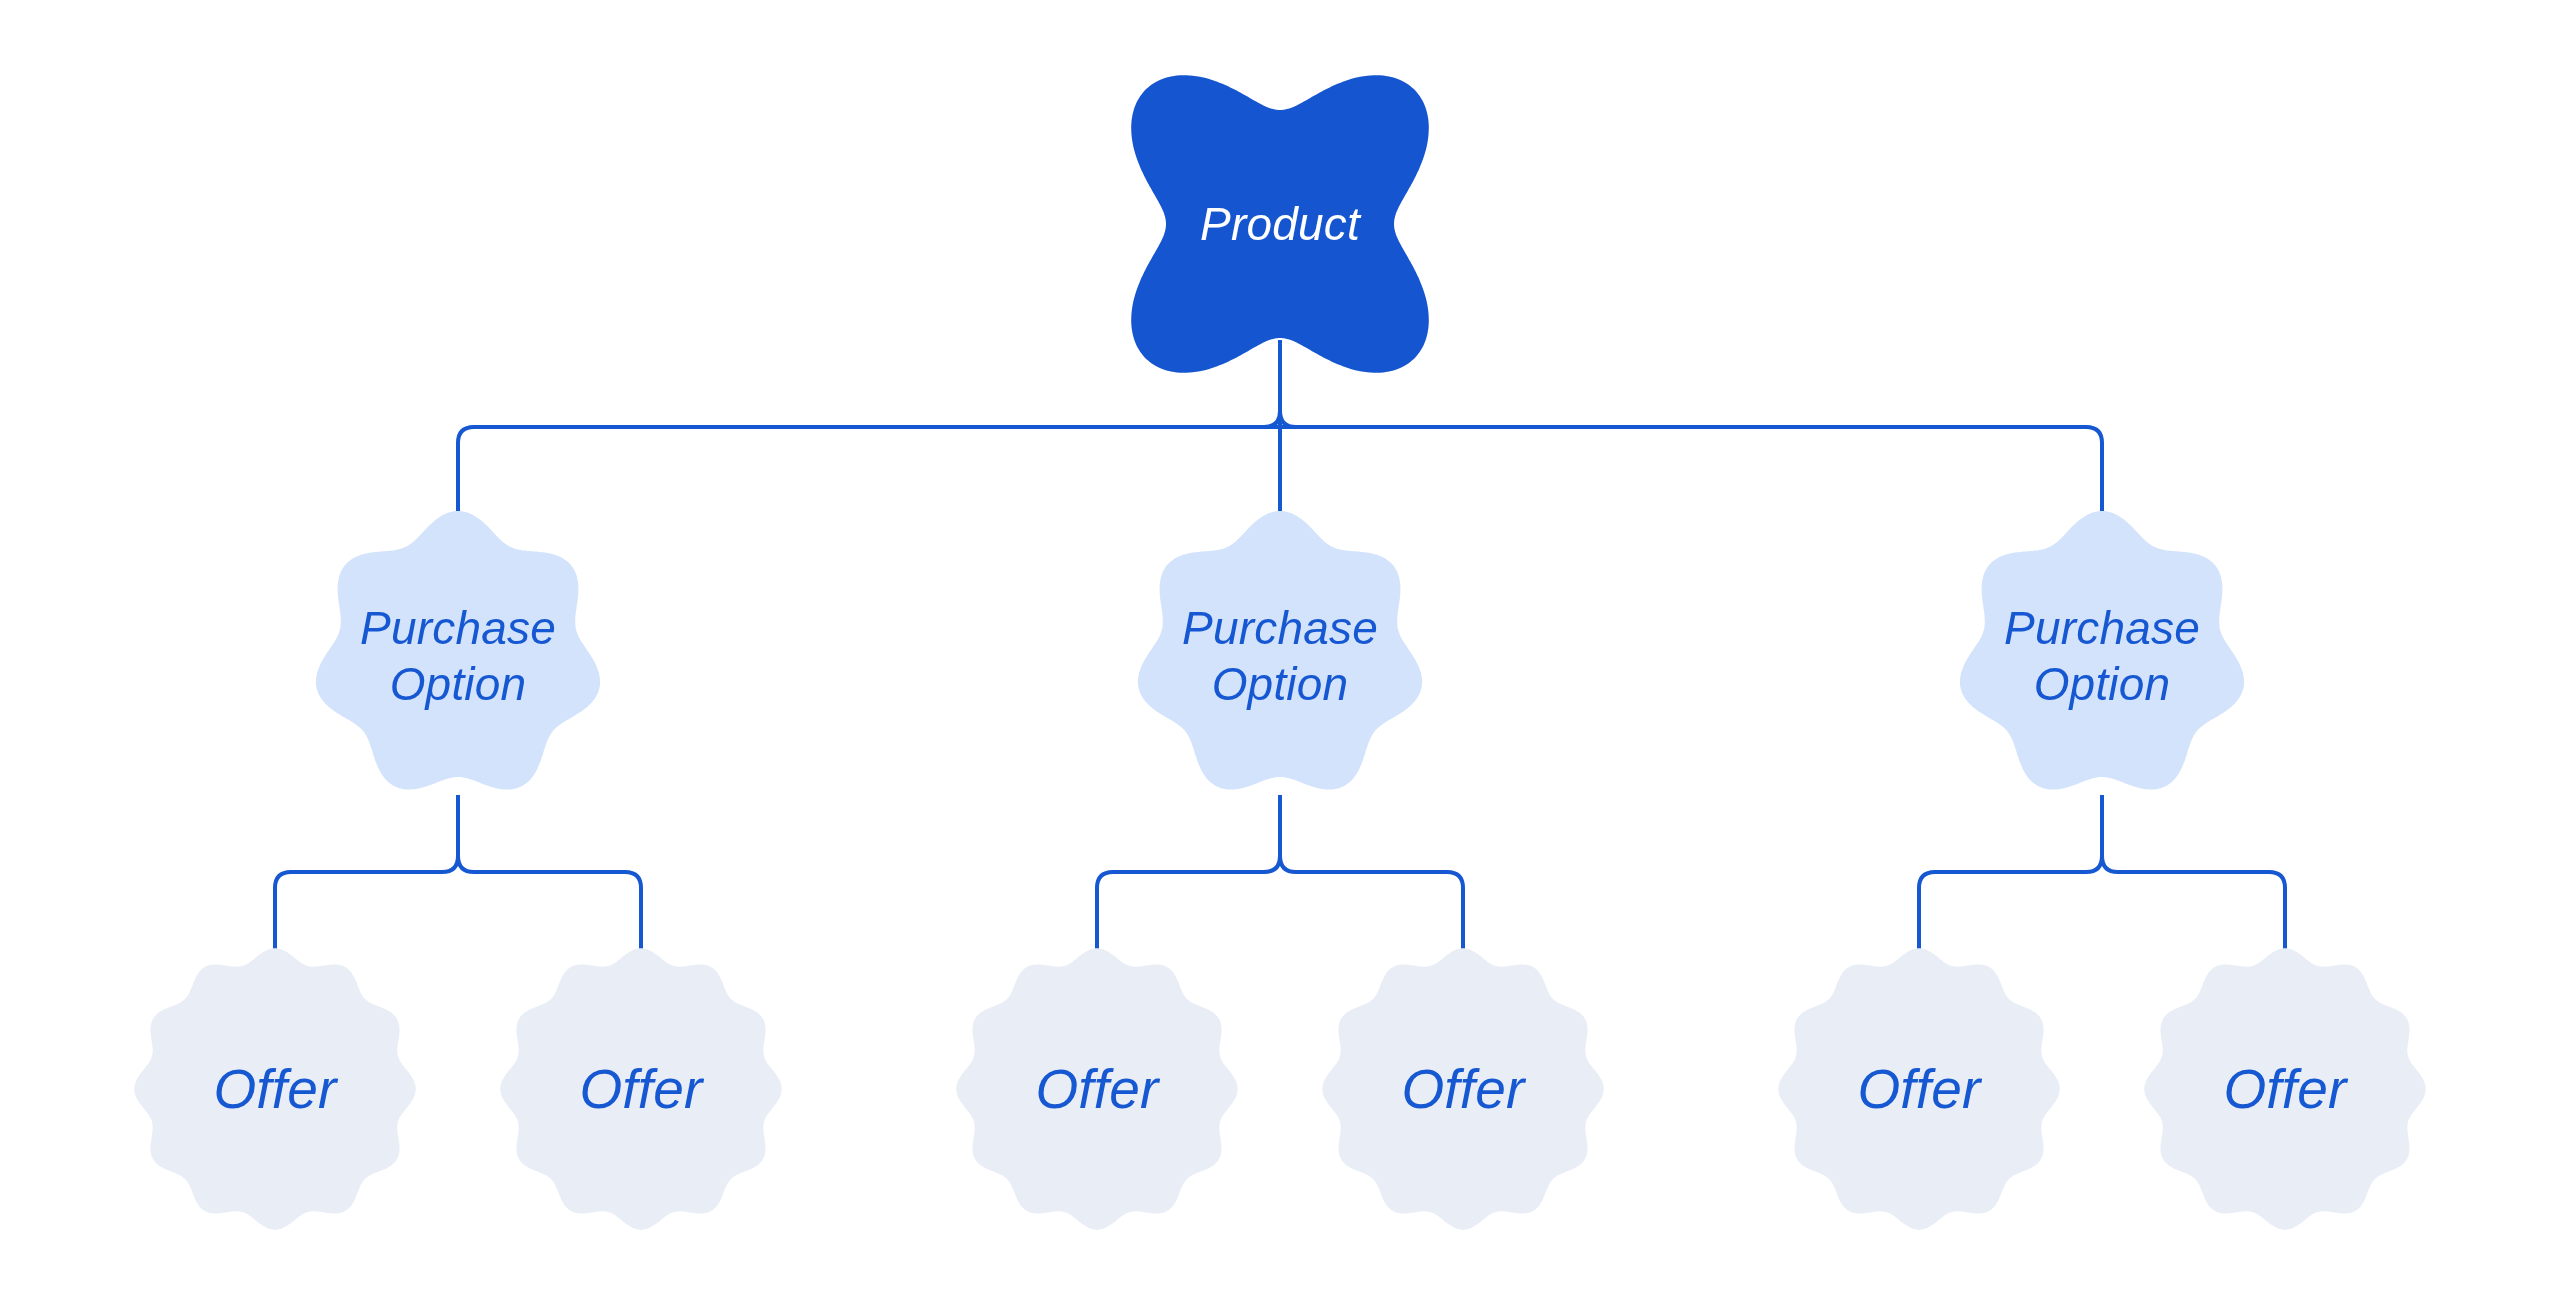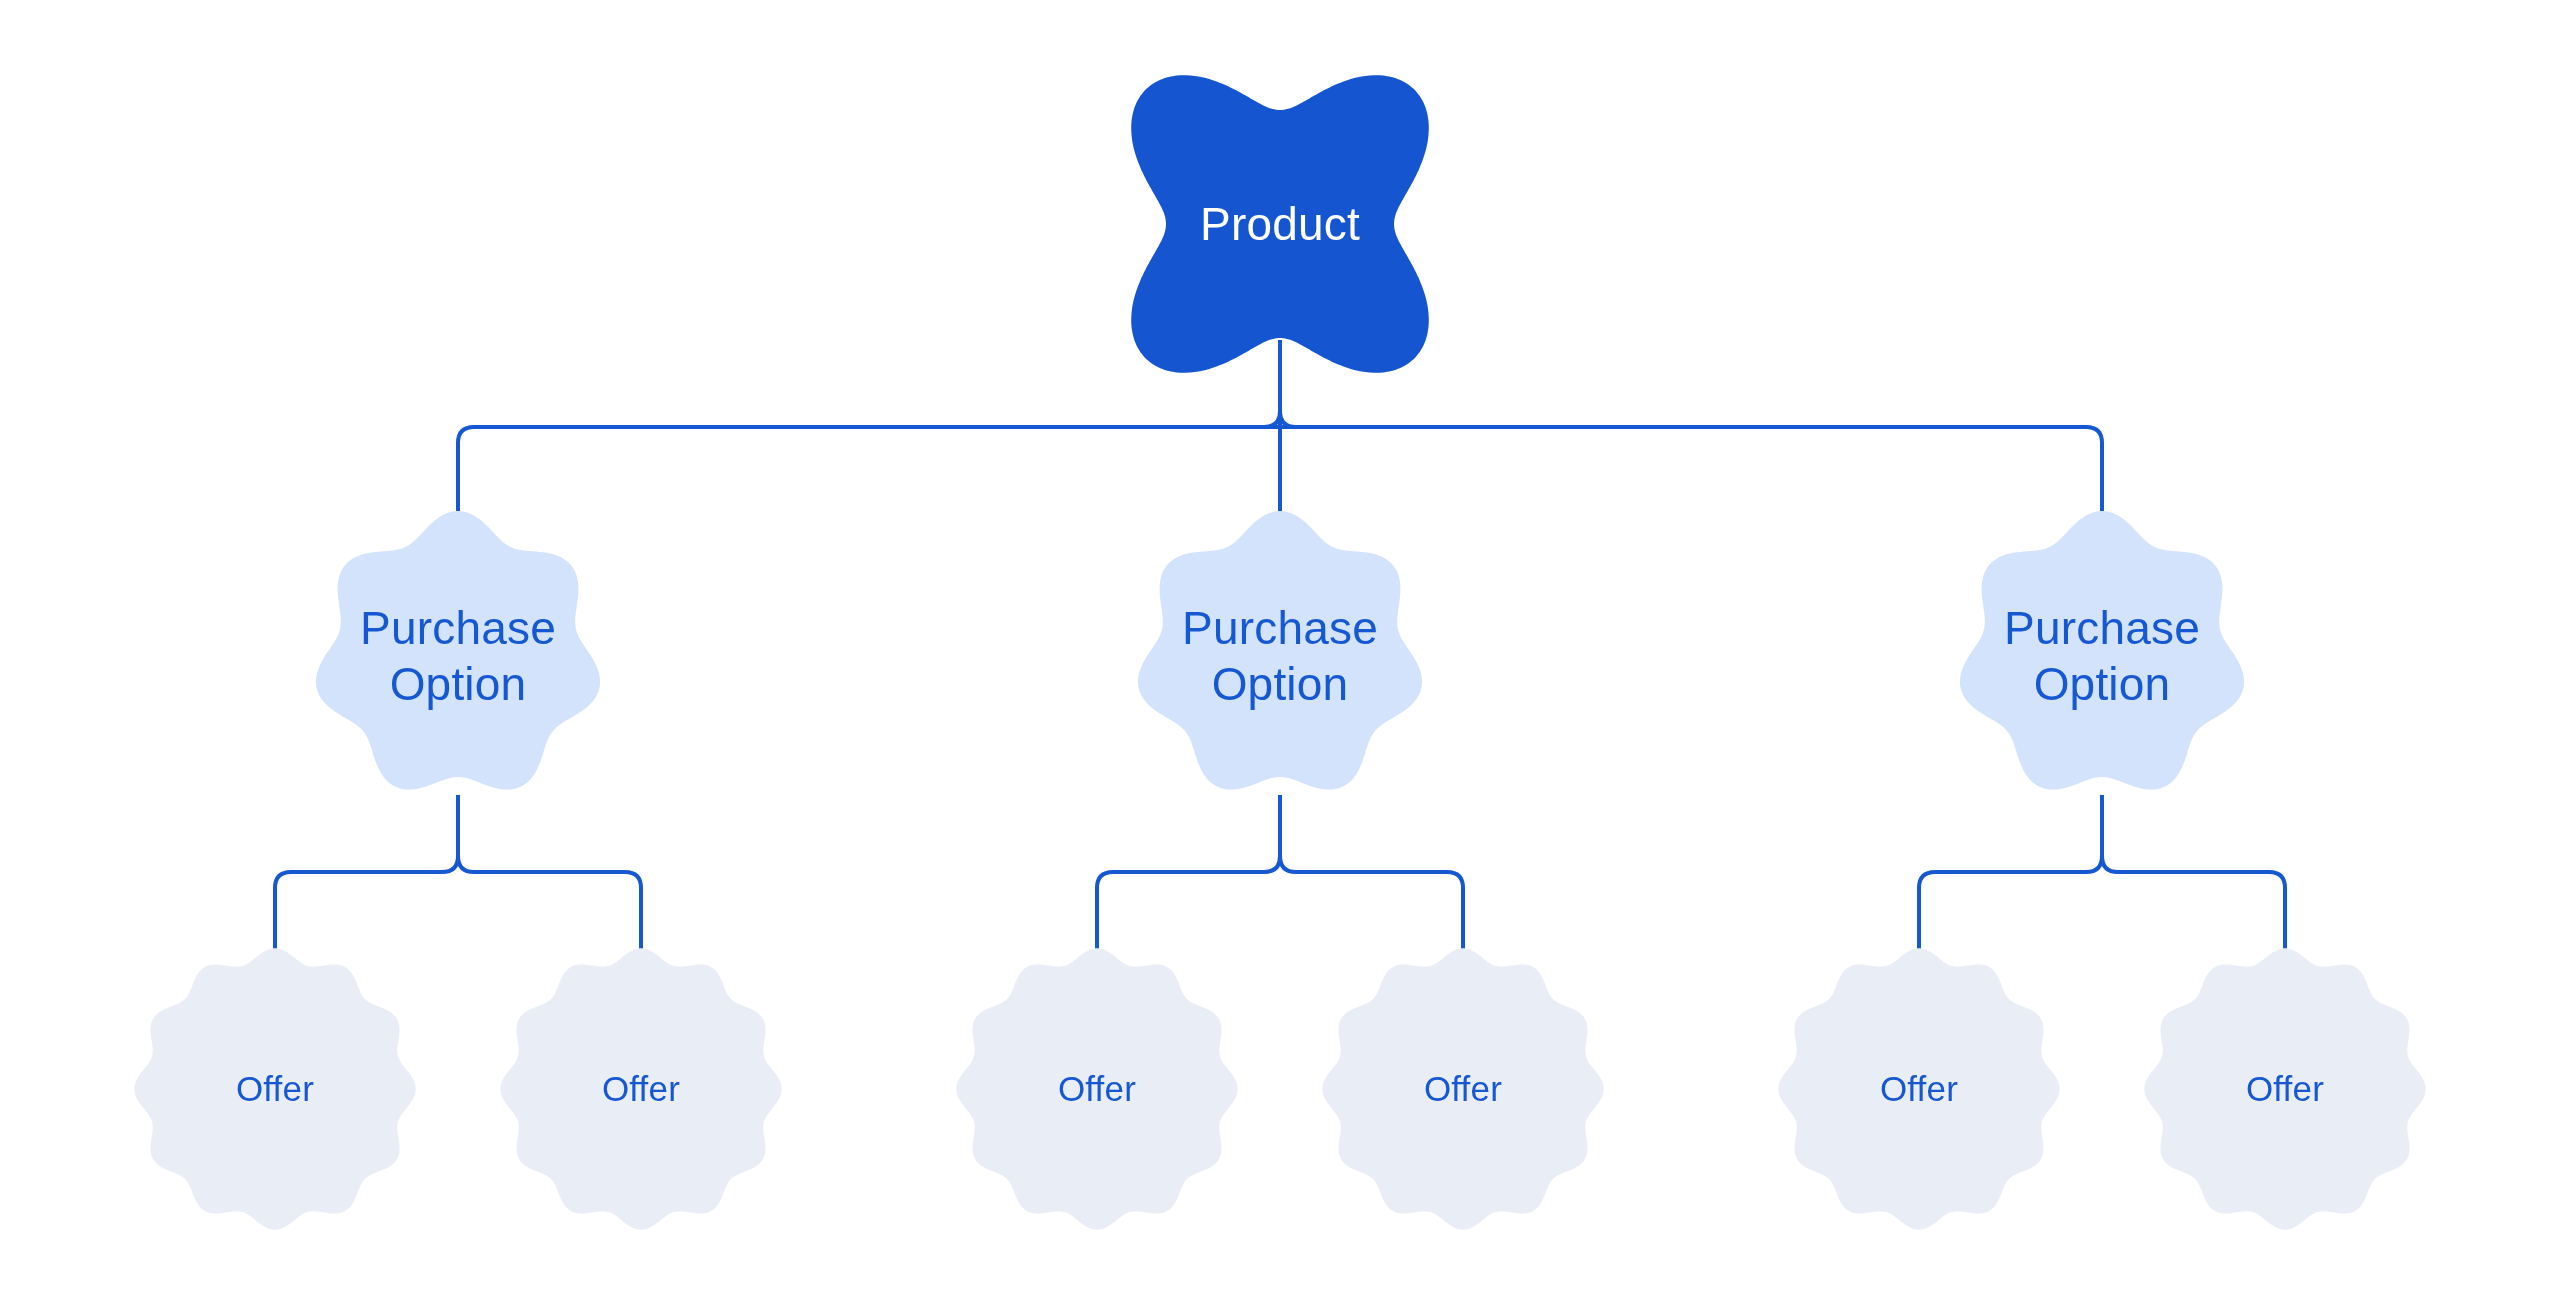--- a/index.html
+++ b/index.html
@@ -9,31 +9,31 @@
     background:var(--page-bg,#ffffff);
     overflow:hidden;
     font-family:"Liberation Sans", sans-serif;
   }
   .connectors{position:absolute;left:0;top:0;width:2560px;height:1312px;}
   .connectors path{stroke:var(--accent,#1657D2);stroke-width:4;fill:none;}
   .node{position:absolute;display:flex;align-items:center;justify-content:center;}
   .node svg{position:absolute;left:0;top:0;}
   .node .label{
     position:relative;z-index:1;text-align:center;
-    font-weight:500;letter-spacing:0.2px;white-space:pre-line;
+    font-weight:500;letter-spacing:0.2px;white-space:pre-line;font-style:italic;
   }
   .node.product{width:400px;height:400px;}
   .node.product path{fill:var(--product-fill,#1657D2);}
   .node.product .label{color:var(--product-text,#ffffff);font-size:46px;}
   .node.purchase{width:320px;height:320px;}
   .node.purchase path{fill:var(--purchase-fill,#D3E3FC);}
   .node.purchase .label{color:var(--accent,#1657D2);font-size:46px;line-height:56px;width:232px;}
   .node.offer{width:320px;height:320px;}
   .node.offer path{fill:var(--offer-fill,#E9EDF6);}
-  .node.offer .label{color:var(--accent,#1657D2);font-size:35px;text-align:right;}
+  .node.offer .label{color:var(--accent,#1657D2);font-size:55px;text-align:right;}
 </style>
 </head>
 <body>
 
 <div class="canvas">
 
   <svg class="connectors" viewBox="0 0 2560 1312" xmlns="http://www.w3.org/2000/svg" aria-hidden="true">
 
     <path d="M458 516 L458 443 Q458 427 474 427 L2086 427 Q2102 427 2102 443 L2102 516"></path>
     <path d="M1280 340 L1280 516"></path>

